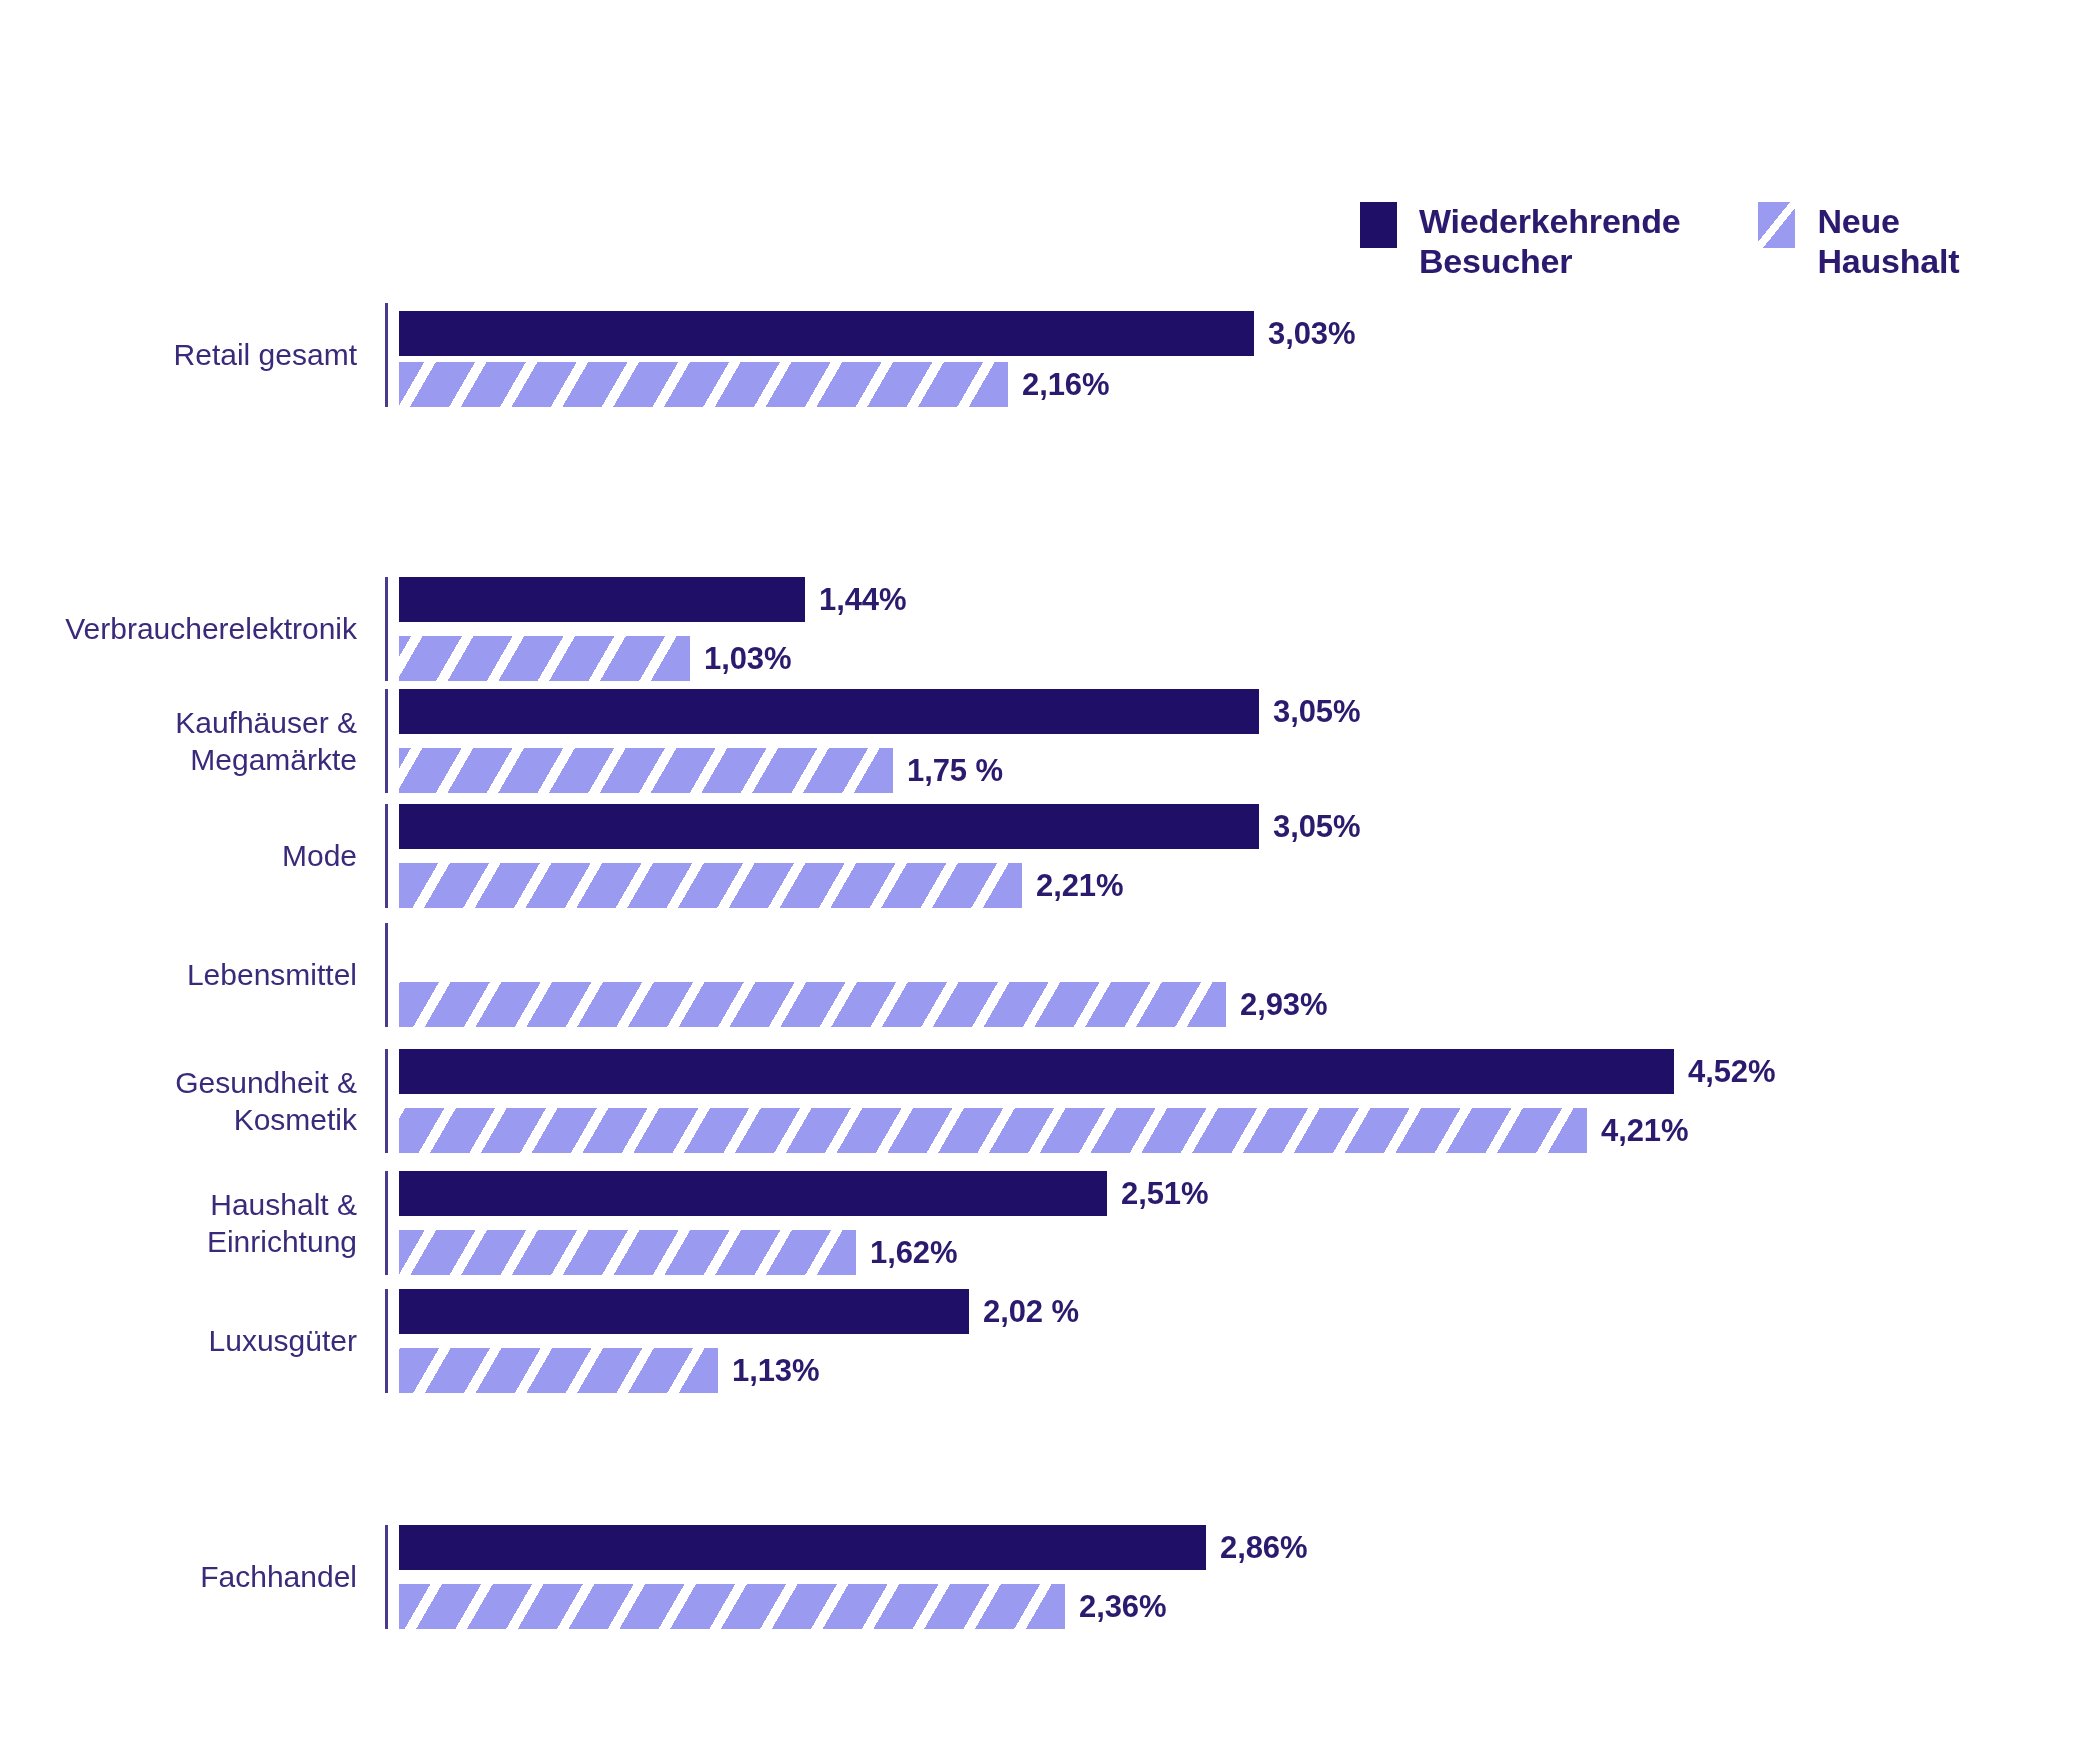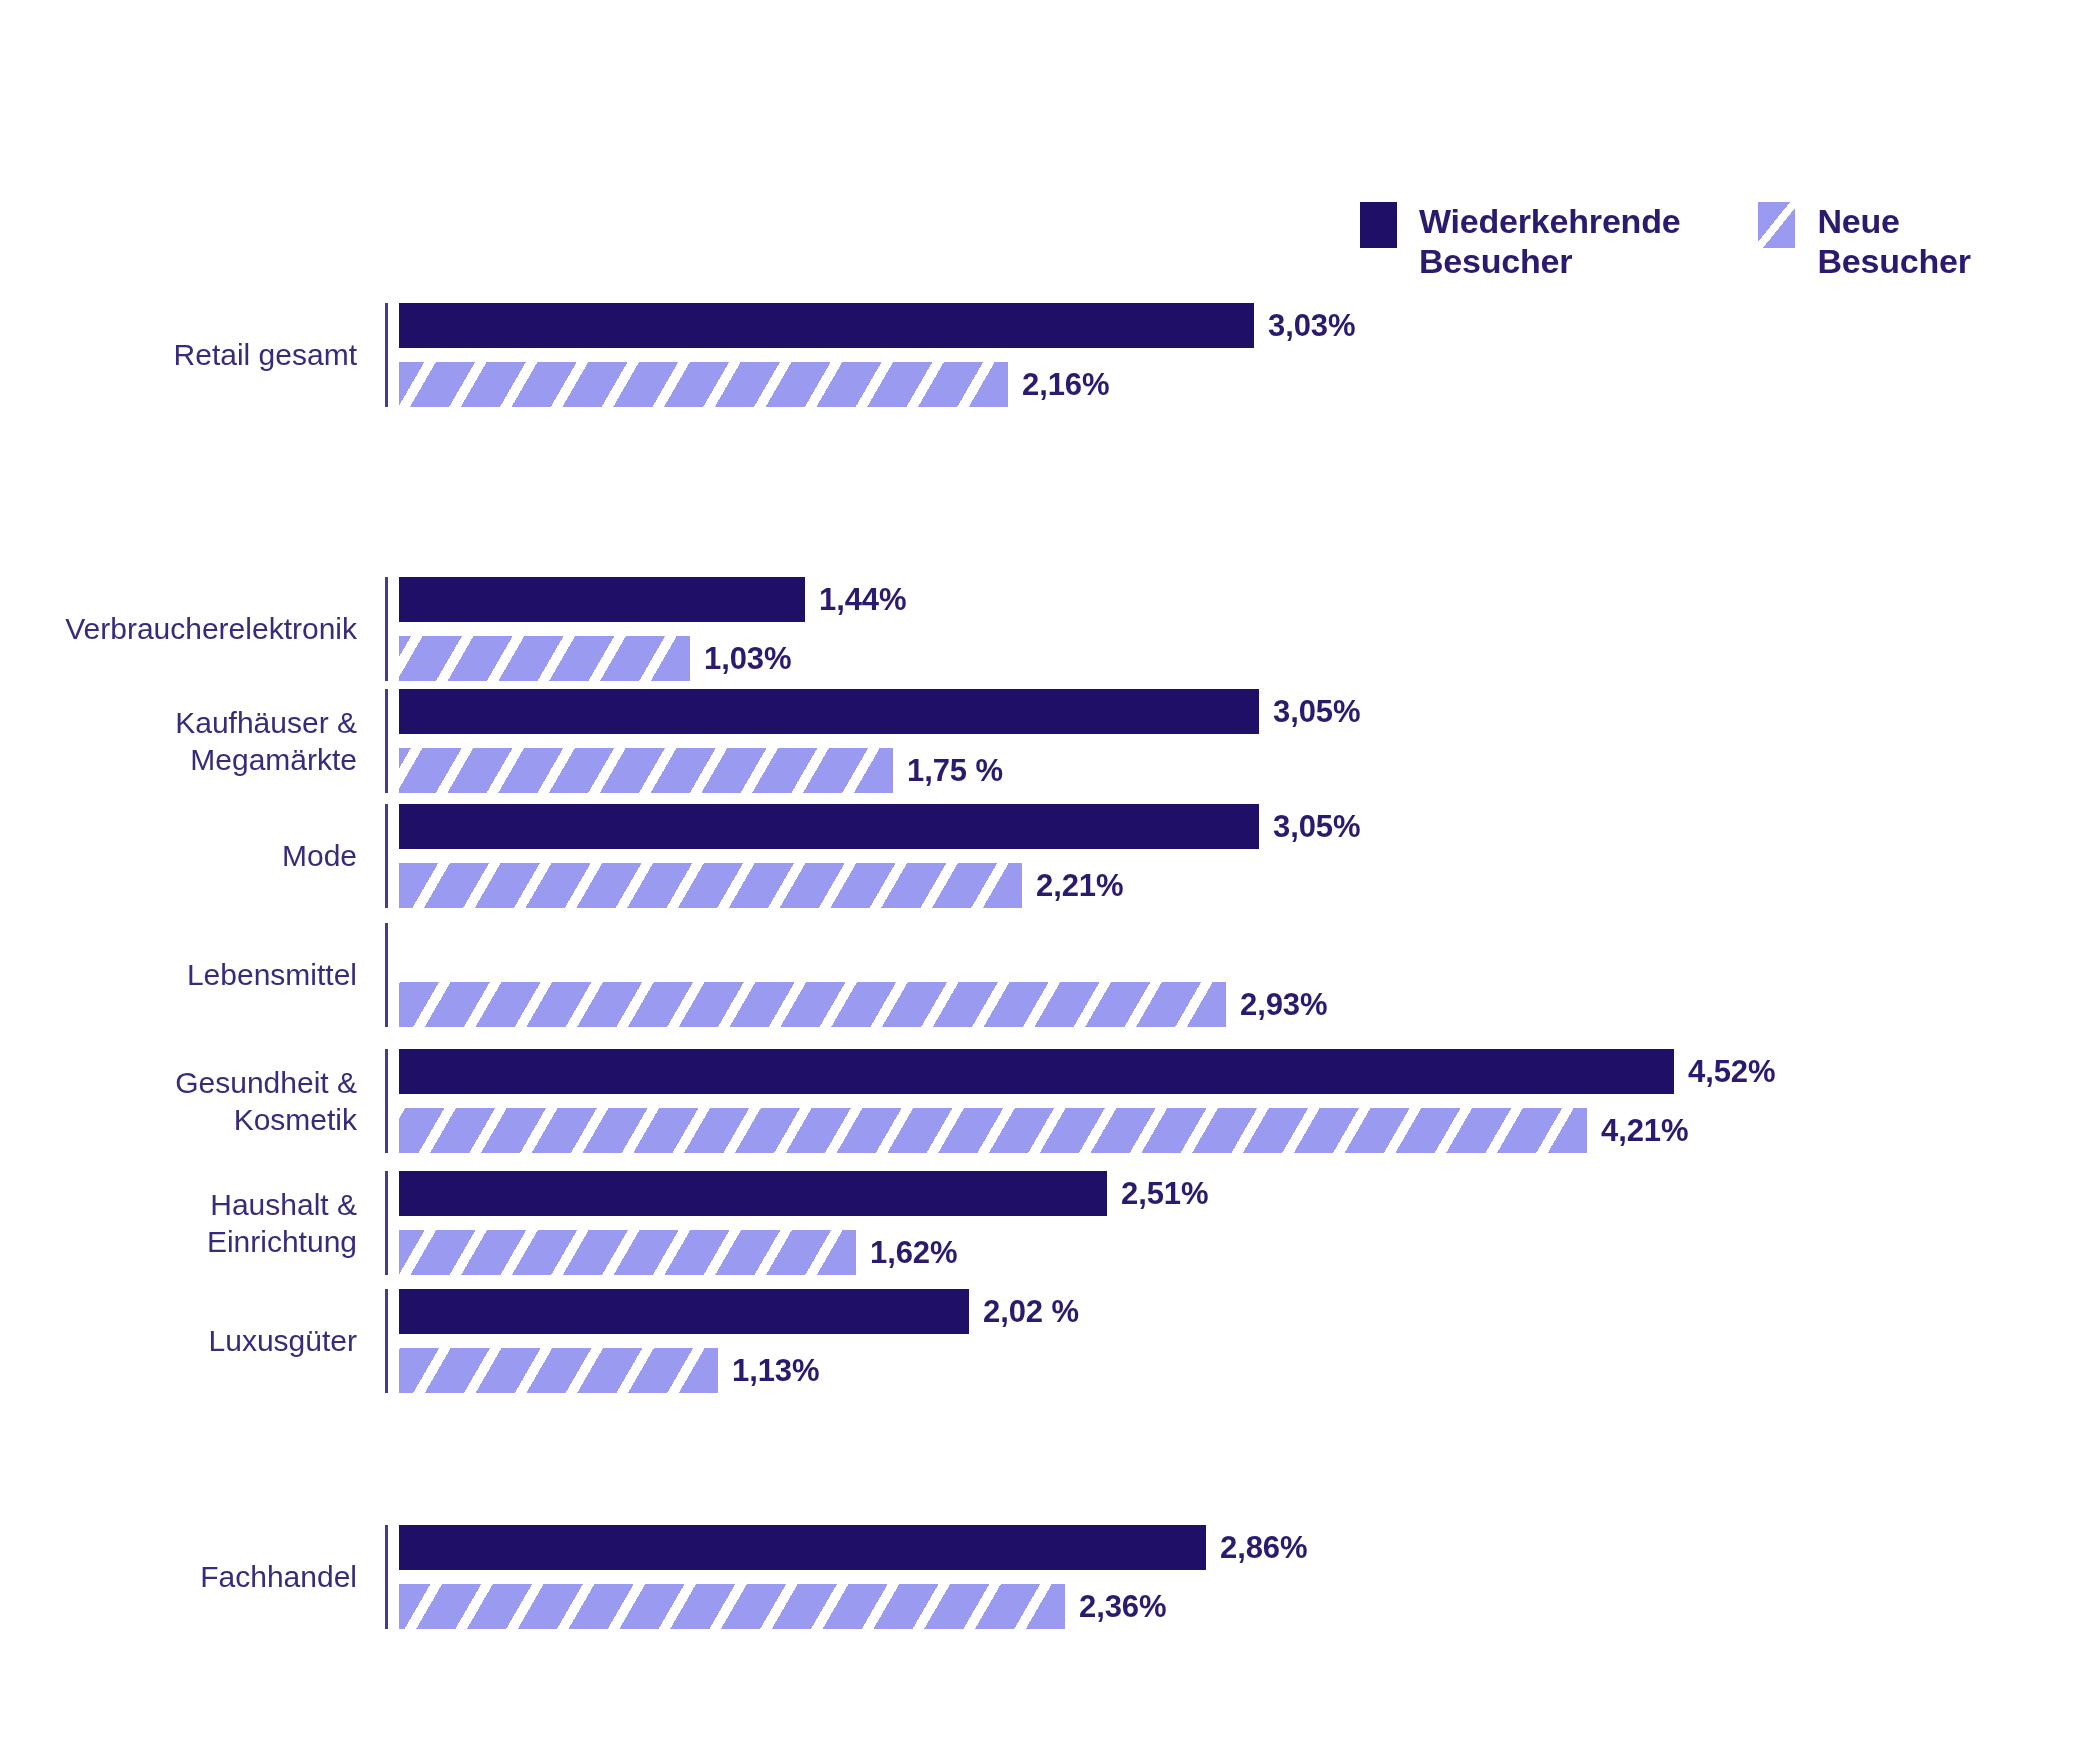--- a/index.html
+++ b/index.html
@@ -105,29 +105,29 @@
 
 <div id="legend">
   <div class="legend-item">
     <span class="legend-swatch returning"></span>
     <span class="legend-label">Wiederkehrende
 Besucher</span>
   </div>
   <div class="legend-item">
     <span class="legend-swatch new"></span>
     <span class="legend-label">Neue
-Besucher</span>
+Haushalt</span>
   </div>
 </div>
 
 <div id="plot">
     <div class="group" style="top: 303px; height: 104px;">
       <div class="cat-label" style="top: 33px;">Retail gesamt</div>
       <div class="tick" style="top: 0px; height: 104px;"></div>
-      <div class="bar-row" style="top: 0px;">
+      <div class="bar-row" style="top: 8px;">
         <div class="bar returning" style="width: 855px;"></div>
         <span class="bar-value">3,03%</span>
       </div>
       <div class="bar-row" style="top: 59px;">
         <div class="bar new" style="width: 609px;"></div>
         <span class="bar-value">2,16%</span>
       </div>
     </div>
     <div class="group" style="top: 577px; height: 104px;">
       <div class="cat-label" style="top: 33px;">Verbraucherelektronik</div>

